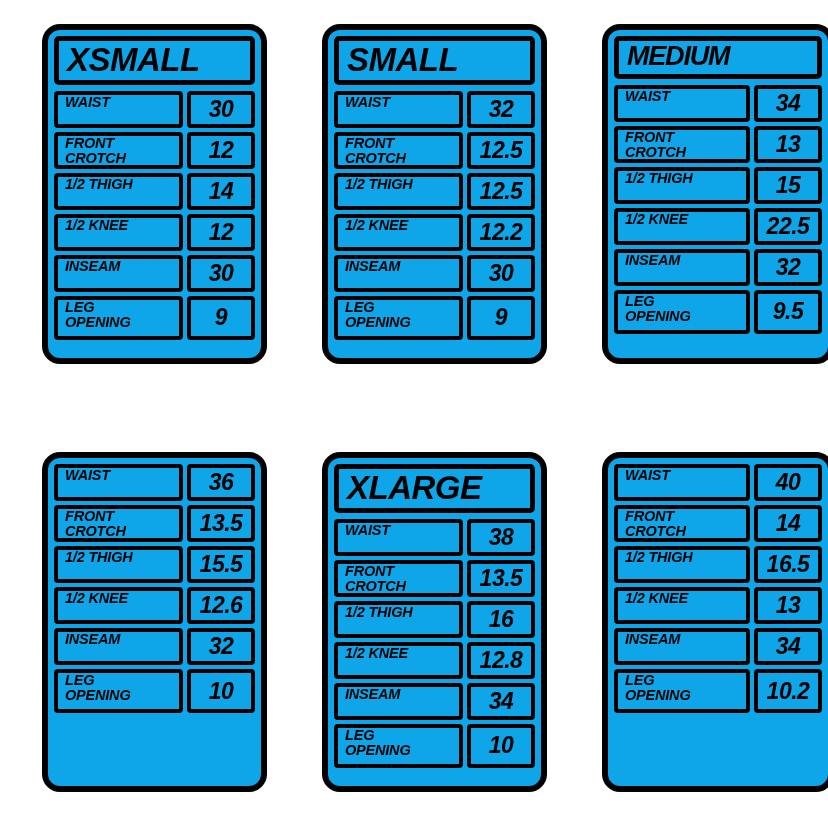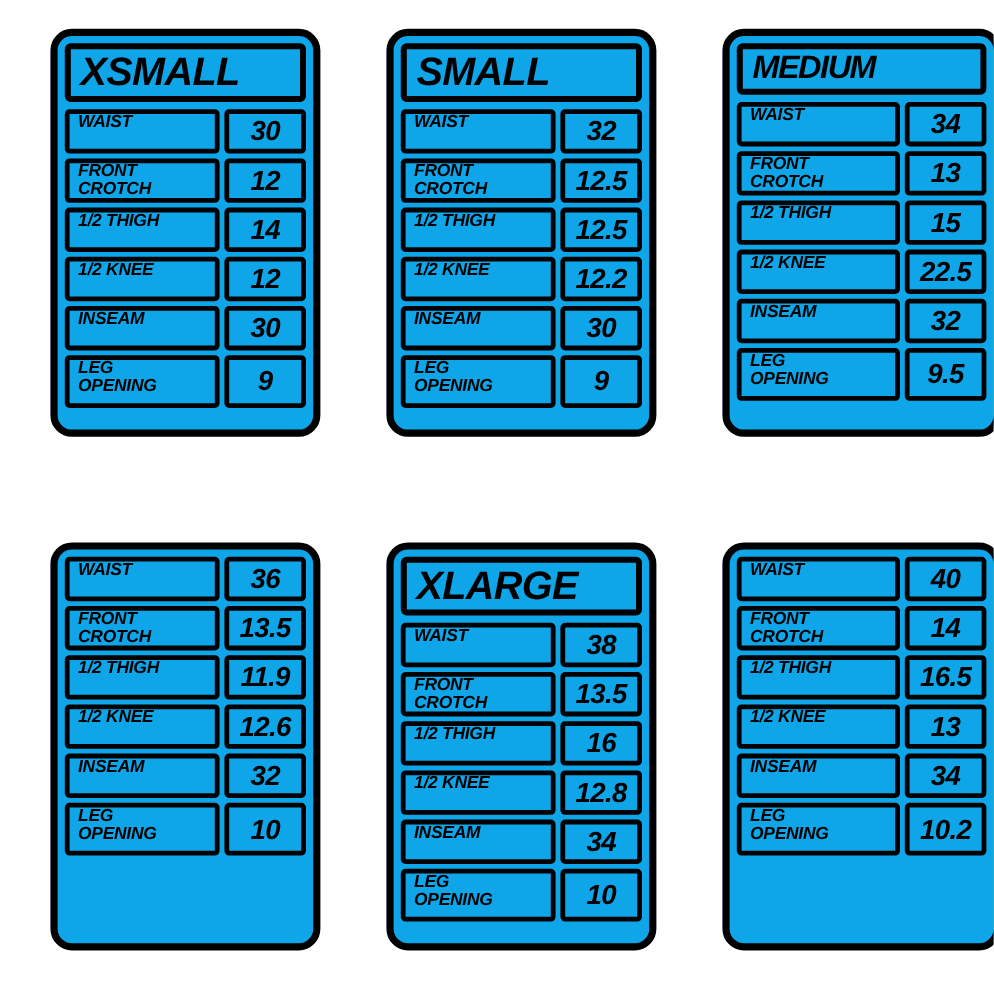--- a/index.html
+++ b/index.html
@@ -295,21 +295,21 @@
         </div>
         <div class="cell-value">
           <span>13.5</span>
         </div>
       </div>
       <div class="row">
         <div class="cell-label">
           <span>1/2 THIGH</span>
         </div>
         <div class="cell-value">
-          <span>11.9</span>
+          <span>15.5</span>
         </div>
       </div>
       <div class="row">
         <div class="cell-label">
           <span>1/2 KNEE</span>
         </div>
         <div class="cell-value">
           <span>12.6</span>
         </div>
       </div>

